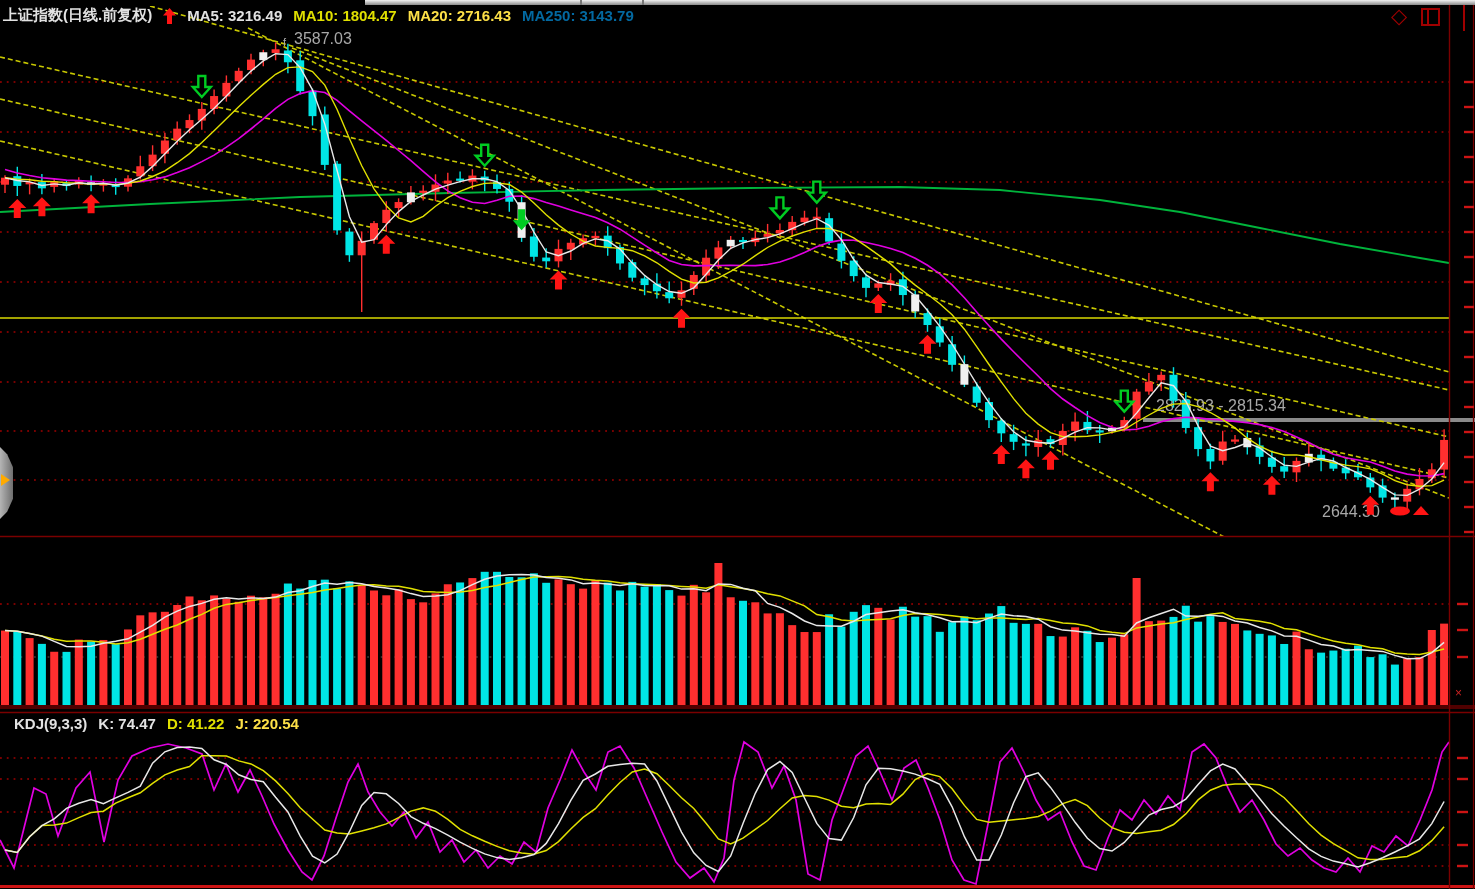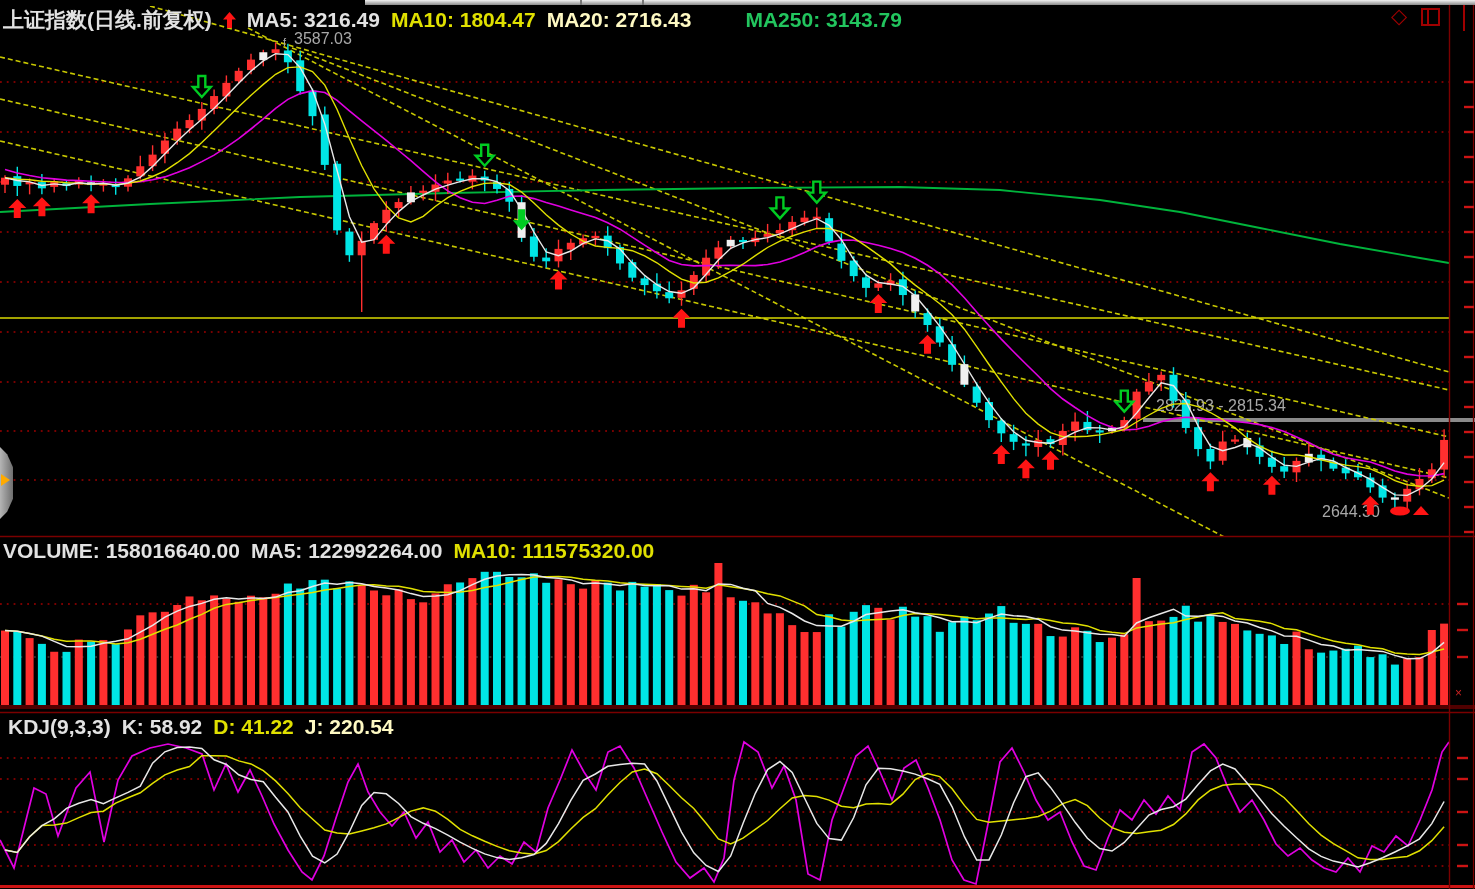--- a/index.html
+++ b/index.html
@@ -1,25 +1,25 @@
 <!DOCTYPE html>
 <html><head>
 <meta charset="utf-8">
 <style>
   html,body{margin:0;padding:0;background:#000;}
   #app{position:relative;width:1475px;height:889px;background:#000;overflow:hidden;
        font-family:"Liberation Sans",sans-serif;}
   #chart{position:absolute;left:0;top:0;}
   .hdr{position:absolute;display:flex;gap:11px;align-items:center;white-space:nowrap;
-       font-size:21px;font-weight:bold;letter-spacing:0;z-index:5;}
+       font-size:15px;font-weight:bold;letter-spacing:0;z-index:5;}
   .hdr span{display:inline-block;}
   #hdr-main{left:3px;top:6px;}
   #hdr-vol{left:3px;top:539px;}
-  #hdr-kdj{left:8px;top:715px;}
-  .w{color:#e2e2e2;} .y{color:#e0e000;} .m{color:#fef9c3;} .g{color:#22c55e;margin-left:43px;}
+  #hdr-kdj{left:14px;top:715px;}
+  .w{color:#e2e2e2;} .y{color:#e0e000;} .m{color:#fde047;} .g{color:#0369a1;}
   #topstrip{position:absolute;left:365px;top:0;width:1110px;height:5px;
             background:linear-gradient(#f2f2f2,#8a8a8a);z-index:6;}
   .strip-notch{position:absolute;top:0;width:2px;height:5px;background:#777;}
   #lefttab{position:absolute;left:0;top:447px;width:13px;height:72px;z-index:6;cursor:pointer;
            background:linear-gradient(90deg,#b5b5b5,#6e6e6e);
            clip-path:polygon(0 0,55% 10%,100% 28%,100% 72%,55% 90%,0 100%);}
   #lefttab .tri{position:absolute;left:1px;top:27px;width:0;height:0;
       border-top:6px solid transparent;border-bottom:6px solid transparent;
       border-left:9px solid #ffaa00;}
   #icon-diamond{position:absolute;left:1391px;top:3px;color:#a00000;font-size:21px;
@@ -514,29 +514,24 @@
       <svg width="13" height="16" viewBox="0 0 13 16">
           <path d="M6.5 0 L13 7.5 L9 7.5 L9 16 L4 16 L4 7.5 L0 7.5 Z" fill="#ff1414"></path>
         </svg>
     </span>
     <span class="w">MA5: 3216.49</span>
     <span class="y">MA10: 1804.47</span>
     <span class="m">MA20: 2716.43</span>
     <span class="g">MA250: 3143.79</span>
   </div>
 
-  <div class="hdr" id="hdr-vol">
-    <span class="w">VOLUME: 158016640.00</span>
-    <span class="w">MA5: 122992264.00</span>
-    <span class="y">MA10: 111575320.00</span>
-  </div>
 
   <div class="hdr" id="hdr-kdj">
     <span class="w">KDJ(9,3,3)</span>
-    <span class="w">K: 58.92</span>
+    <span class="w">K: 74.47</span>
     <span class="y">D: 41.22</span>
     <span class="m">J: 220.54</span>
   </div>
 
   <div id="icon-diamond">◇</div>
   <div id="icon-window">
       <div class="inner"></div>
     </div>
   <div id="icon-vline"></div>
   <div id="axis-x">×</div>

